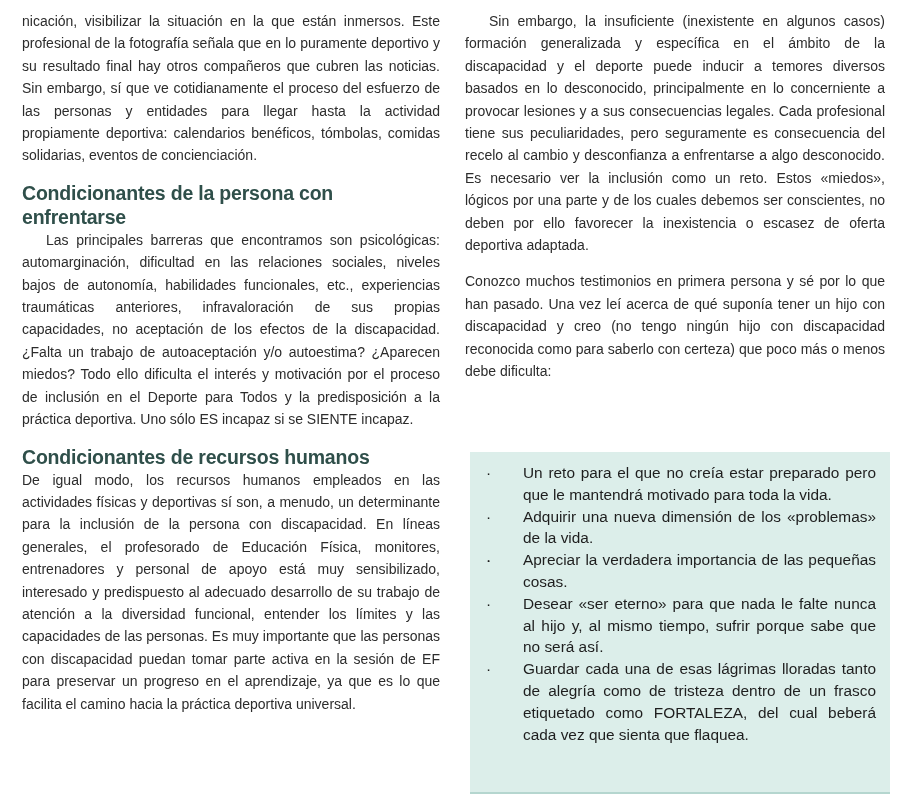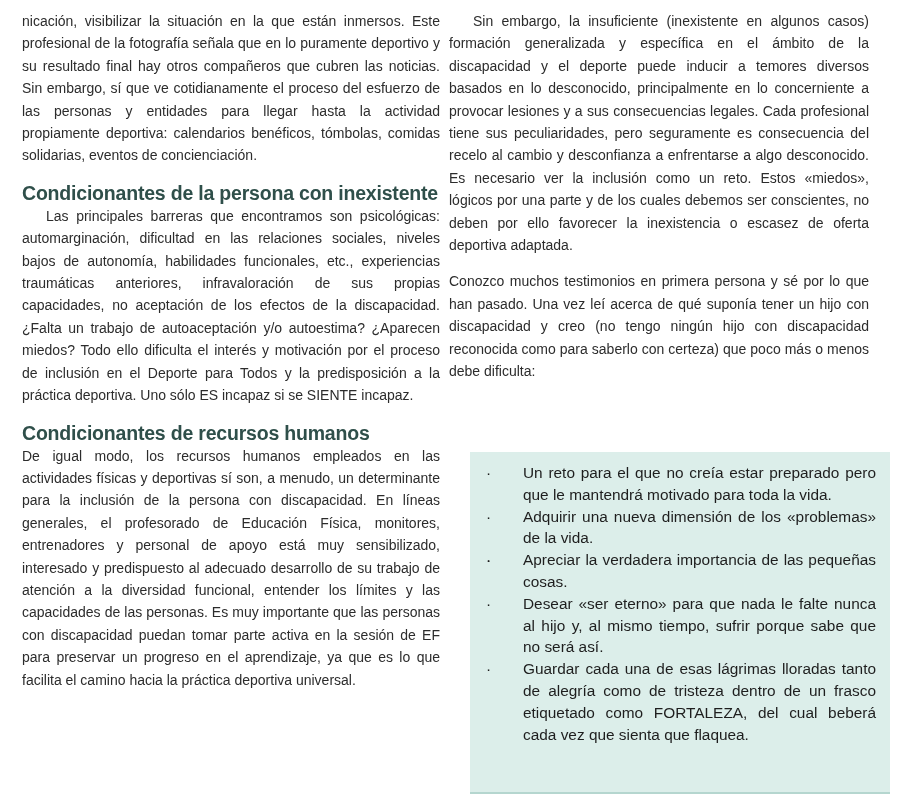--- a/index.html
+++ b/index.html
@@ -1,38 +1,38 @@
 <!DOCTYPE html>
 <html><head>
 <meta charset="utf-8">
 <style>
   html, body { margin:0; padding:0; background:#ffffff; }
   body { width:911px; height:811px; overflow:hidden; position:relative;
          font-family:"Liberation Sans", sans-serif; color:#2c2c2c; }
   .col { position:absolute; top:10px; }
   .col-left { left:22px; width:418px; }
-  .col-right { left:449px; width:420px; }
+  .col-right { left:465px; width:420px; }
   p { margin:0; font-size:14px; line-height:22.4px; text-align:justify; hyphens:manual; }
   p.indent { text-indent:24px; }
   h2 { margin:0; font-size:19.5px; line-height:24px; color:#2f4f4a; font-weight:bold; letter-spacing:-0.2px; }
   .sec { margin-top:14px; }
   .box { position:absolute; left:470px; top:452px; width:420px; height:340px;
          background:#dceeea; border-bottom:2px solid #b5d6cf; }
   .box ul { list-style:none; margin:0; padding:10px 14px 0 8px; }
   .box li { position:relative; padding-left:45px; font-size:15.4px; line-height:21.8px; text-align:justify; color:#1e1e1e; }
   .box li .bullet { position:absolute; left:8px; top:0; }
 </style>
 </head>
 <body>
 
 <div class="col col-left">
   <p>nicación, visibilizar la situación en la que están inmersos. Este profesional de la fotografía señala que en lo puramente deportivo y su resultado final hay otros compañeros que cubren las noticias. Sin embargo, sí que ve cotidianamente el proceso del esfuerzo de las personas y entidades para llegar hasta la actividad propiamente deportiva: calendarios benéficos, tómbolas, comidas solidarias, eventos de concienciación.</p>
 
   <div class="sec">
-    <h2>Condicionantes de la persona con inexistente</h2>
+    <h2>Condicionantes de la persona con enfrentarse</h2>
     <p class="indent">Las principales barreras que encontramos son psicológicas: automarginación, dificultad en las relaciones sociales, niveles bajos de autonomía, habilidades funcionales, etc., experiencias traumáticas anteriores, infravaloración de sus propias capacidades, no aceptación de los efectos de la discapacidad. ¿Falta un trabajo de autoaceptación y/o autoestima? ¿Aparecen miedos? Todo ello dificulta el interés y motivación por el proceso de inclusión en el Deporte para Todos y la predisposición a la práctica deportiva. Uno sólo ES incapaz si se SIENTE incapaz.</p>
   </div>
 
   <div class="sec">
     <h2>Condicionantes de recursos humanos</h2>
     <p>De igual modo, los recursos humanos empleados en las actividades físicas y deportivas sí son, a menudo, un determinante para la inclusión de la persona con discapacidad. En líneas generales, el profesorado de Educación Física, monitores, entrenadores y personal de apoyo está muy sensibilizado, interesado y predispuesto al adecuado desarrollo de su trabajo de atención a la diversidad funcional, entender los límites y las capacidades de las personas. Es muy importante que las personas con discapacidad puedan tomar parte activa en la sesión de EF para preservar un progreso en el aprendizaje, ya que es lo que facilita el camino hacia la práctica deportiva universal.</p>
   </div>
 </div>
 
 <div class="col col-right">

